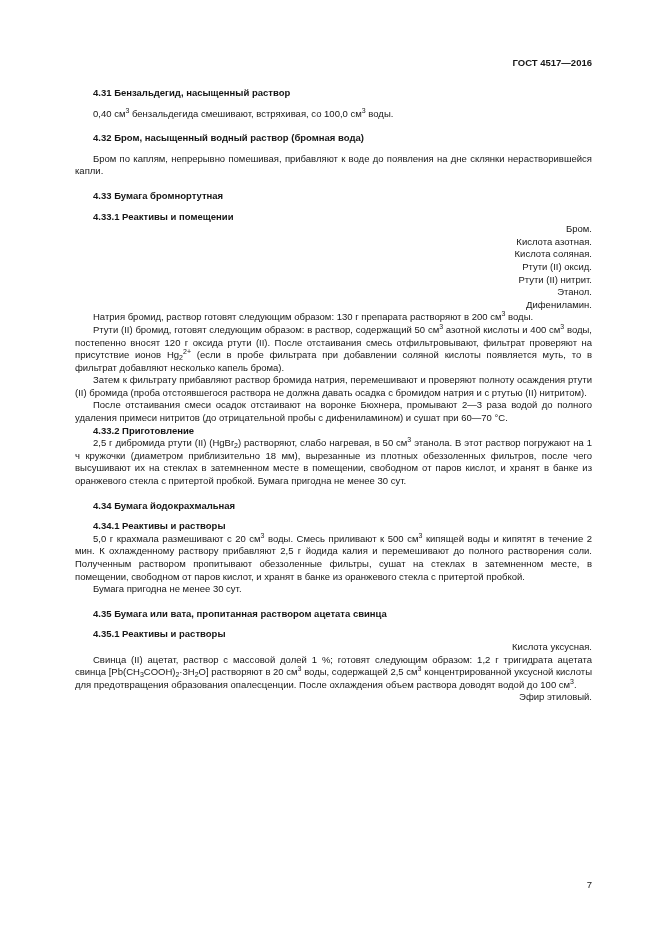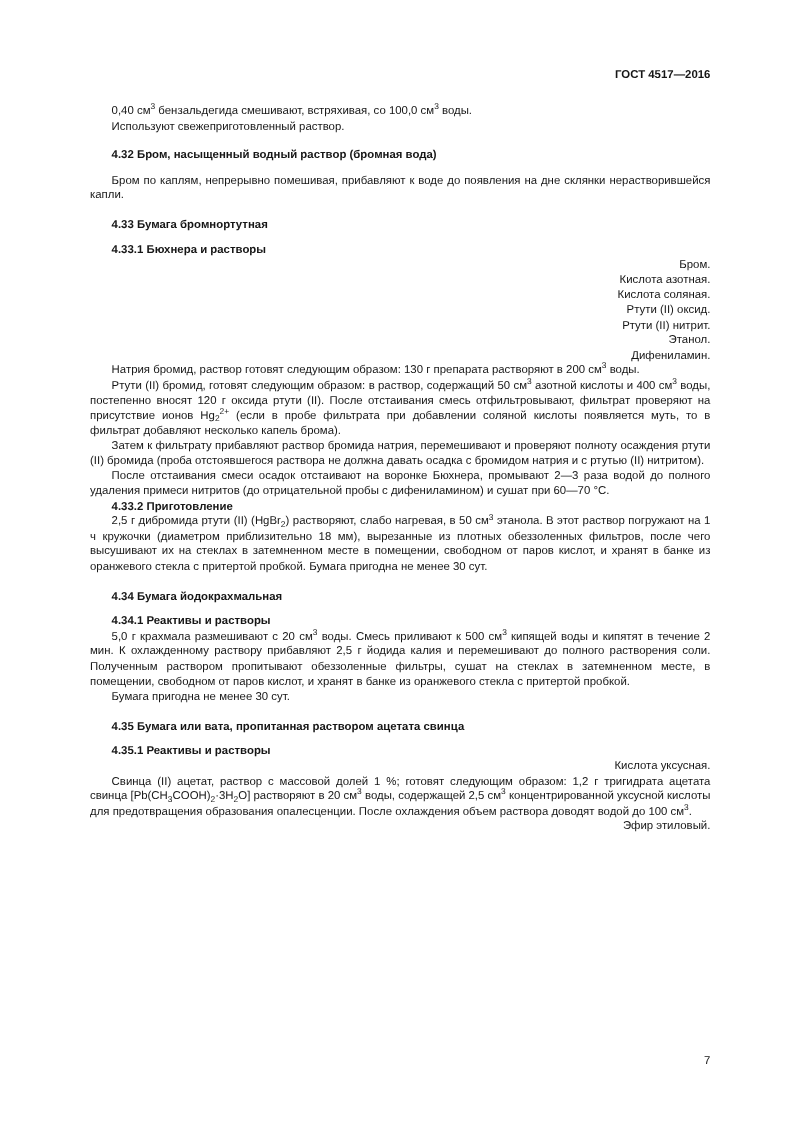--- a/index.html
+++ b/index.html
@@ -46,26 +46,26 @@
     font-size: 9.5px;
   }
 </style>
 </head>
 <body>
 
 <div class="page">
   <div class="doc-header">ГОСТ 4517—2016</div>
 
   <div class="content">
+      <div class="blk h1">4.31 Бензальдегид, насыщенный раствор</div>
       <div class="blk p">0,40 см<sup>3</sup> бензальдегида смешивают, встряхивая, со 100,0 см<sup>3</sup> воды.</div>
-      <div class="blk p">Используют свежеприготовленный раствор.</div>
       <div class="blk h1">4.32 Бром, насыщенный водный раствор (бромная вода)</div>
       <div class="blk p">Бром по каплям, непрерывно помешивая, прибавляют к воде до появления на дне склянки нерастворившейся капли.</div>
       <div class="blk h1">4.33 Бумага бромнортутная</div>
-      <div class="blk h2">4.33.1 Бюхнера и растворы</div>
+      <div class="blk h2">4.33.1 Реактивы и помещении</div>
       <div class="blk list">Бром.</div>
       <div class="blk list">Кислота азотная.</div>
       <div class="blk list">Кислота соляная.</div>
       <div class="blk list">Ртути (II) оксид.</div>
       <div class="blk list">Ртути (II) нитрит.</div>
       <div class="blk list">Этанол.</div>
       <div class="blk list">Дифениламин.</div>
       <div class="blk p">Натрия бромид, раствор готовят следующим образом: 130 г препарата растворяют в 200 см<sup>3</sup> воды.</div>
       <div class="blk p">Ртути (II) бромид, готовят следующим образом: в раствор, содержащий 50 см<sup>3</sup> азотной кислоты и 400 см<sup>3</sup> воды, постепенно вносят 120 г оксида ртути (II). После отстаивания смесь отфильтровывают, фильтрат проверяют на присутствие ионов Hg<sub>2</sub><sup>2+</sup> (если в пробе фильтрата при добавлении соляной кислоты появляется муть, то в фильтрат добавляют несколько капель брома).</div>
       <div class="blk p">Затем к фильтрату прибавляют раствор бромида натрия, перемешивают и проверяют полноту осаждения ртути (II) бромида (проба отстоявшегося раствора не должна давать осадка с бромидом натрия и с ртутью (II) нитритом).</div>

